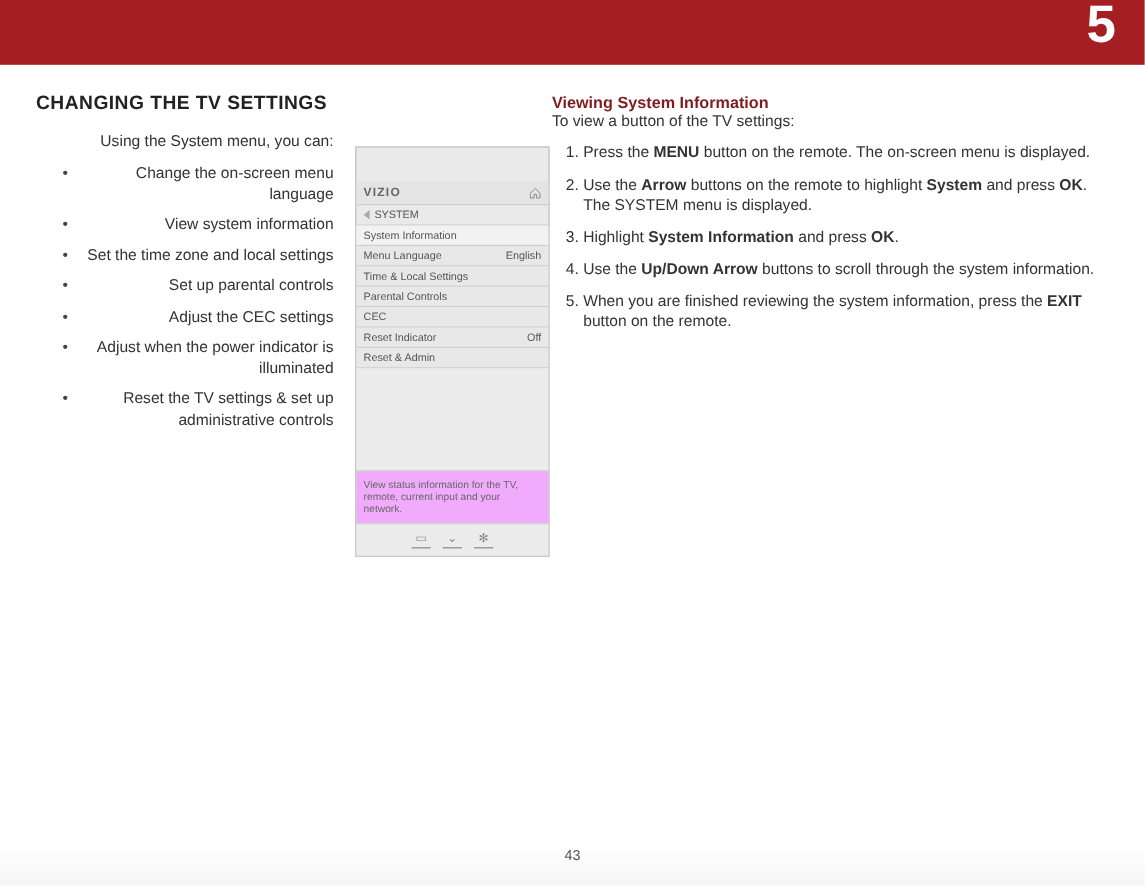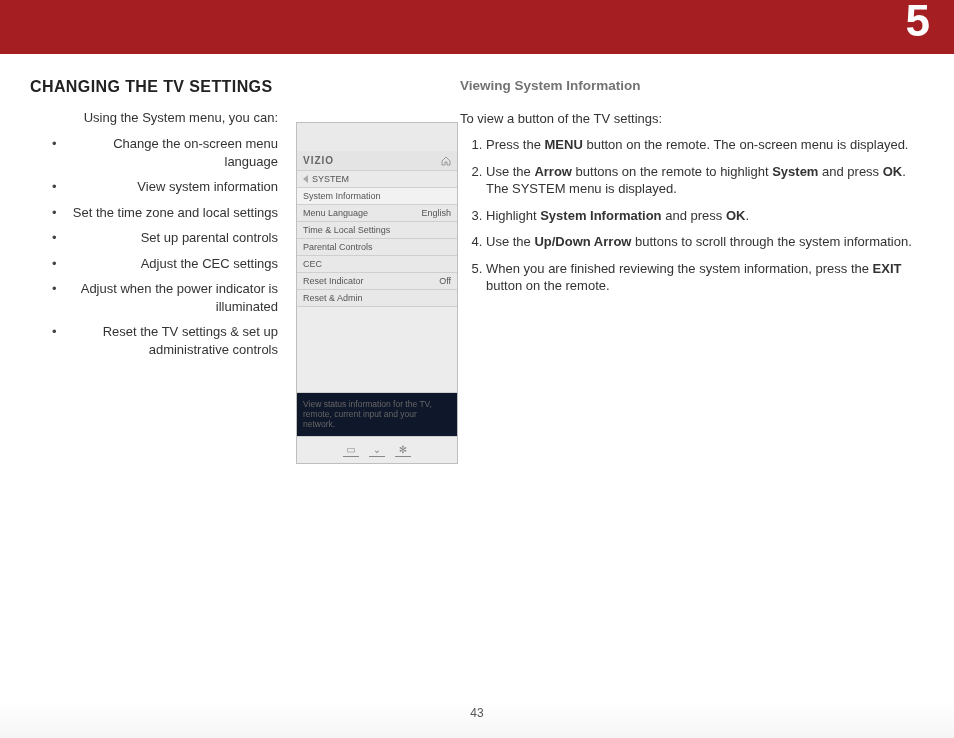--- a/index.html
+++ b/index.html
@@ -127,21 +127,21 @@
   }
   .tv-item:last-of-type { border-bottom: none; }
   .tv-highlight { background: #f2f2f2; }
   .tv-spacer { height: 85px; background: #ececec; }
   .tv-help {
     padding: 6px;
     font-size: 8.5px;
     color: #666;
     border-top: 1px solid #cfcfcf;
     line-height: 1.2;
-    background: #0f172a;
+    background: #f0abfc;
   }
   .tv-footer {
     display: flex;
     justify-content: center;
     gap: 10px;
     padding: 8px 0 6px;
     border-top: 1px solid #cfcfcf;
     background: #ececec;
   }
   .tv-footer .ficon {
@@ -150,22 +150,22 @@
     text-align: center;
     font-size: 10px;
     border-bottom: 1px solid #888;
     line-height: 1;
     padding-bottom: 1px;
   }
   
   .subheading {
     font-size: 13.5px;
     font-weight: bold;
-    margin-bottom: 18px;
-    color: #737373;
+    margin-bottom: 0;
+    color: #7f1d1d;
   }
   ol.steps {
     padding-left: 26px;
     margin-top: 8px;
   }
   ol.steps li {
     font-size: 13px;
     line-height: 1.35;
     margin-bottom: 9px;
     color: #333;

